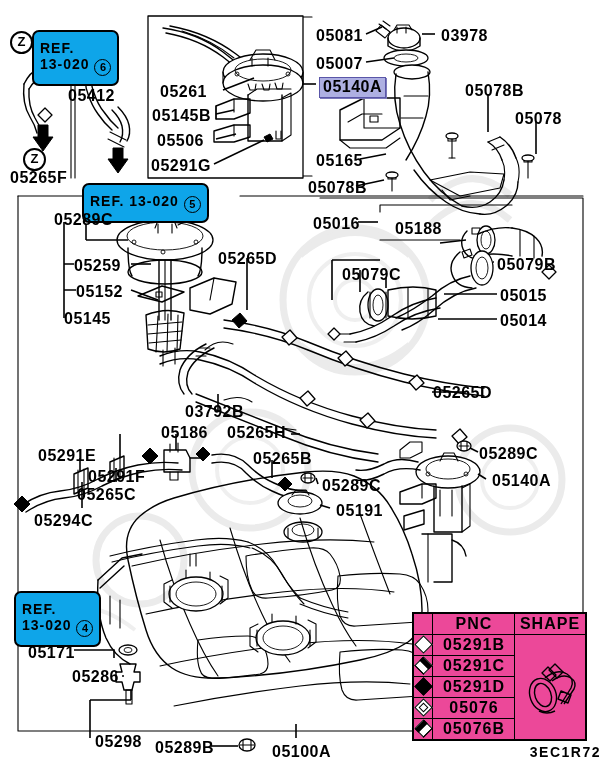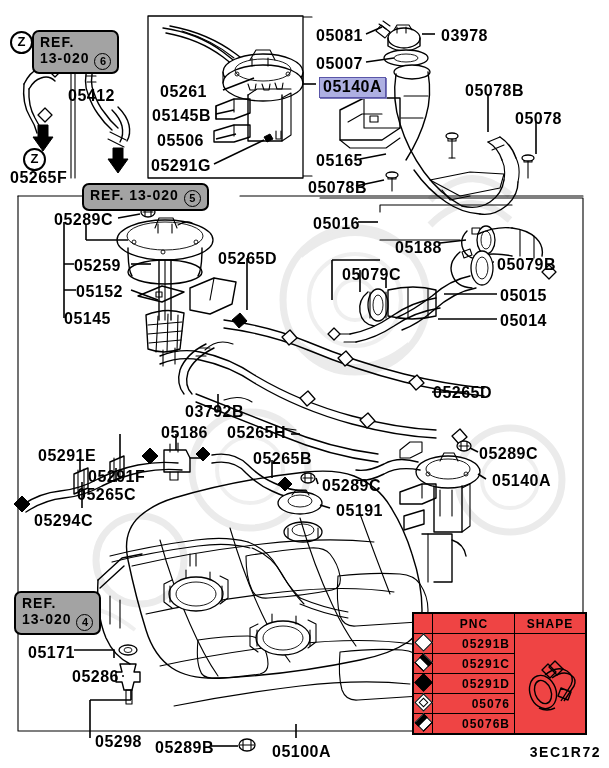--- a/index.html
+++ b/index.html
@@ -22,25 +22,25 @@
   .hl{
     background:#aeb0e2;
     border:1px solid #5a56a8;
     padding:1px 3px 2px 3px;
     box-shadow:1px 1px 0 #7a78b8;
   }
   .refbox{
     position:absolute;
     border:2px solid #000;
     border-radius:7px;
-    background:#a3a3a3;
+    background:#0ea5e9;
     font-size:14px;
     font-weight:700;
     letter-spacing:1px;
-    padding:2px 6px;
+    padding:8px 6px;
     line-height:1.15;
     white-space:nowrap;
   }
   .refbox .l2{display:block;}
   .circ{
     display:inline-block;
     width:15px;height:15px;
     border:1.6px solid #000;border-radius:50%;
     text-align:center;line-height:14px;
     font-size:11px;font-weight:700;letter-spacing:0;
@@ -53,29 +53,29 @@
     background:#fff;
   }
   
   #pnc{
     position:absolute;left:412px;top:612px;
     border:2px solid #000;background:#fff;
     border-collapse:collapse;
   }
   #pnc td,#pnc th{
     border:1.5px solid #000;
-    font-size:12px;font-weight:700;letter-spacing:1px;
+    font-size:16px;font-weight:700;letter-spacing:1px;
     font-family:"Liberation Sans", sans-serif;
     padding:1px 4px;
     text-align:center;
     height:17px;
-    background:#ef4444;
+    background:#ec4899;
   }
   #pnc td.sym{width:18px;padding:0;}
-  #pnc td.pn{text-align:right;padding-left:5px;min-width:72px;}
+  #pnc td.pn{text-align:center;padding-left:5px;min-width:72px;}
   #pnc td.shapecell{width:62px;}
   .dia{display:inline-block;width:11px;height:11px;transform:rotate(45deg);vertical-align:-1px;}
   .dia.open{border:1.6px solid #000;background:#fff;}
   .dia.fill{border:1.6px solid #000;background:#000;}
   .dia.halftop{border:1.6px solid #000;background:linear-gradient(to bottom,#000 50%,#fff 50%);}
   .dia.halfside{border:1.6px solid #000;background:linear-gradient(to right,#000 50%,#fff 50%);}
   .dia.inner{border:1.6px solid #000;background:#fff;position:relative;}
   .dia.inner::after{content:"";position:absolute;left:2px;top:2px;right:2px;bottom:2px;border:1.4px solid #000;}
   #diagcode{position:absolute;right:8px;bottom:8px;font-size:14px;font-weight:700;letter-spacing:1.5px;}
 </style>
@@ -557,21 +557,21 @@
     <div class="lbl" style="left: 151px; top: 158px;">05291G</div>
     <div class="lbl" style="left: 316px; top: 28px;">05081</div>
     <div class="lbl" style="left: 441px; top: 28px;">03978</div>
     <div class="lbl" style="left: 316px; top: 56px;">05007</div>
     <div class="lbl hl" style="left: 319px; top: 77px;">05140A</div>
     <div class="lbl" style="left: 465px; top: 83px;">05078B</div>
     <div class="lbl" style="left: 515px; top: 111px;">05078</div>
     <div class="lbl" style="left: 316px; top: 153px;">05165</div>
     <div class="lbl" style="left: 308px; top: 180px;">05078B</div>
     <div class="lbl" style="left: 313px; top: 216px;">05016</div>
-    <div class="lbl" style="left: 395px; top: 240px;">05188</div>
+    <div class="lbl" style="left: 395px; top: 221px;">05188</div>
     <div class="lbl" style="left: 497px; top: 257px;">05079B</div>
     <div class="lbl" style="left: 342px; top: 267px;">05079C</div>
     <div class="lbl" style="left: 500px; top: 288px;">05015</div>
     <div class="lbl" style="left: 500px; top: 313px;">05014</div>
     <div class="lbl" style="left: 54px; top: 212px;">05289C</div>
     <div class="lbl" style="left: 74px; top: 258px;">05259</div>
     <div class="lbl" style="left: 76px; top: 284px;">05152</div>
     <div class="lbl" style="left: 64px; top: 311px; text-align: center;">05145</div>
     <div class="lbl" style="left: 218px; top: 251px;">05265D</div>
     <div class="lbl" style="left: 433px; top: 385px;">05265D</div>

